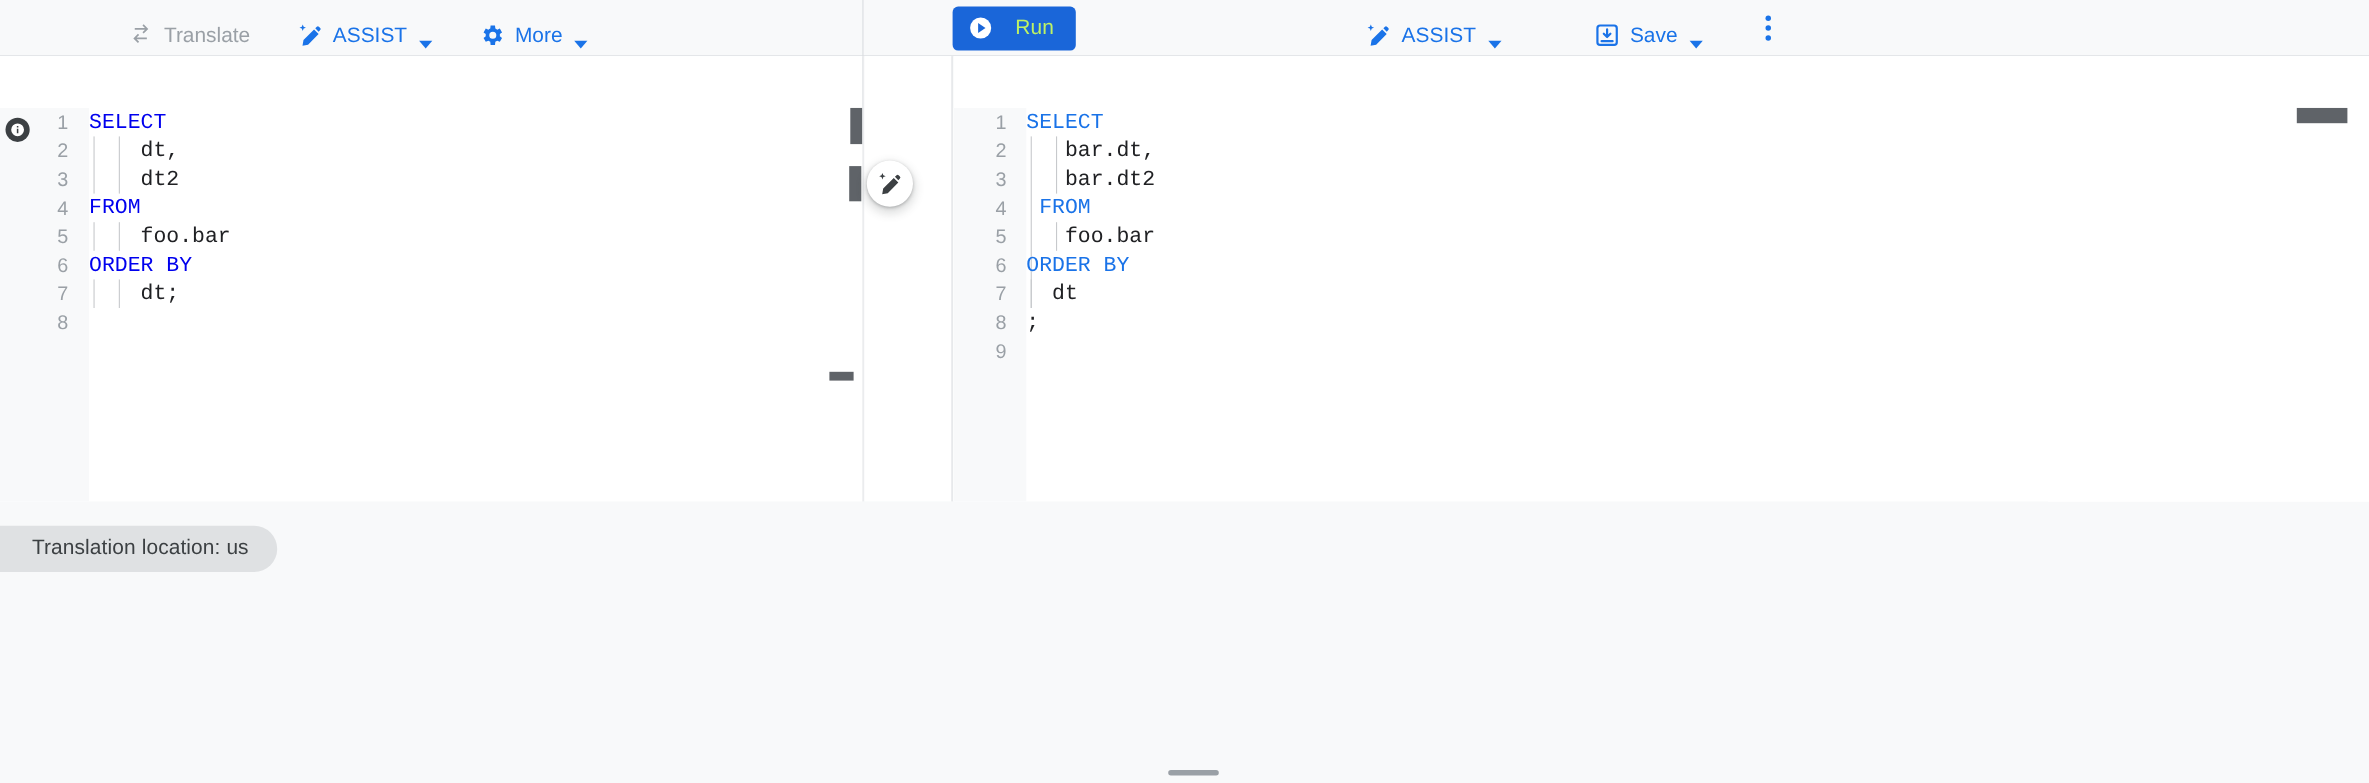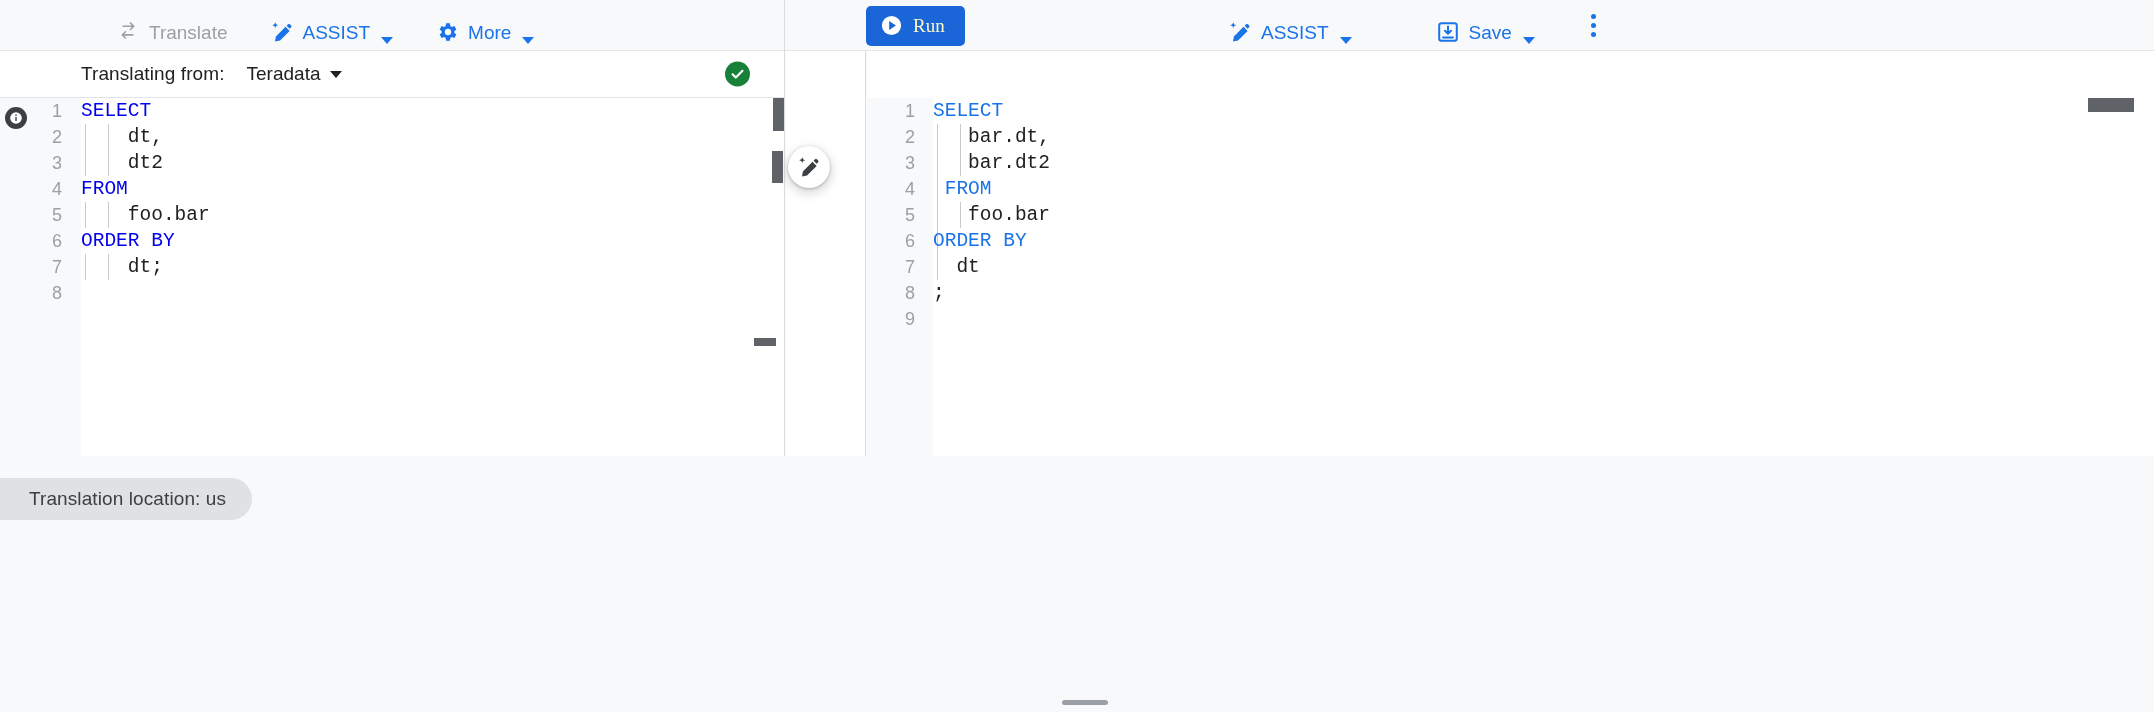--- a/index.html
+++ b/index.html
@@ -39,25 +39,25 @@
   .tb-btn .caret {
     width: 0; height: 0; margin-left: 2px;
     border-left: 6px solid transparent;
     border-right: 6px solid transparent;
     border-top: 7px solid currentColor;
   }
   .tb-icon { display:flex; align-items:center; justify-content:center; flex: 0 0 auto; }
   .tb-icon svg { display:block; }
 
   .run-btn {
-    display: flex; align-items: center; gap: 10px;
+    display: flex; align-items: center; gap: 20px;
     height: 40px; padding: 0 20px 0 14px;
-    background: #1a66d9; color: #fef9c3; border: none; border-radius: 5px;
+    background: #1a66d9; color: #bef264; border: none; border-radius: 5px;
     cursor: pointer;
-    font-family: Liberation Serif, serif;
+    font-family: Liberation Sans, sans-serif;
     font-size: 19px; font-weight: 400; letter-spacing: .1px;
   }
 
   .kebab {
     width: 36px; height: 40px; display: flex; flex-direction: column;
     align-items: center; justify-content: center; gap: 4px;
     background: transparent; border: none; cursor: pointer;
   }
   .kebab i { width: 5px; height: 5px; border-radius: 50%; background: #1a73e8; display:block; }
 
@@ -268,32 +268,20 @@
         <i></i>
           <i></i>
           <i></i>
       </button>
     </div>
   </div>
 
   <div class="pane-wrap">
 
     <div class="pane pane-left">
-      <div class="pane-header">
-        <span class="hdr-label">Translating from:</span>
-        <span class="hdr-dialect">
-          <span>Teradata</span>
-          <span class="caret"></span>
-        </span>
-        <span class="status-ok">
-          <svg width="17" height="17" viewBox="0 0 24 24" fill="none" stroke="#ffffff" stroke-width="3" stroke-linecap="round" stroke-linejoin="round">
-            <path d="M5 12.5l4.6 4.6L19 7.5"></path>
-          </svg>
-        </span>
-      </div>
 
       <div class="editor">
         <div class="gutter-bg"></div>
 
         <div class="info-badge">
           <svg width="14" height="14" viewBox="0 0 24 24" fill="#ffffff">
             <path d="M12 2a10 10 0 1 0 0 20 10 10 0 0 0 0-20zm1.2 15.2h-2.4v-7h2.4zm0-8.8h-2.4V6h2.4z"></path>
           </svg>
         </div>
 

